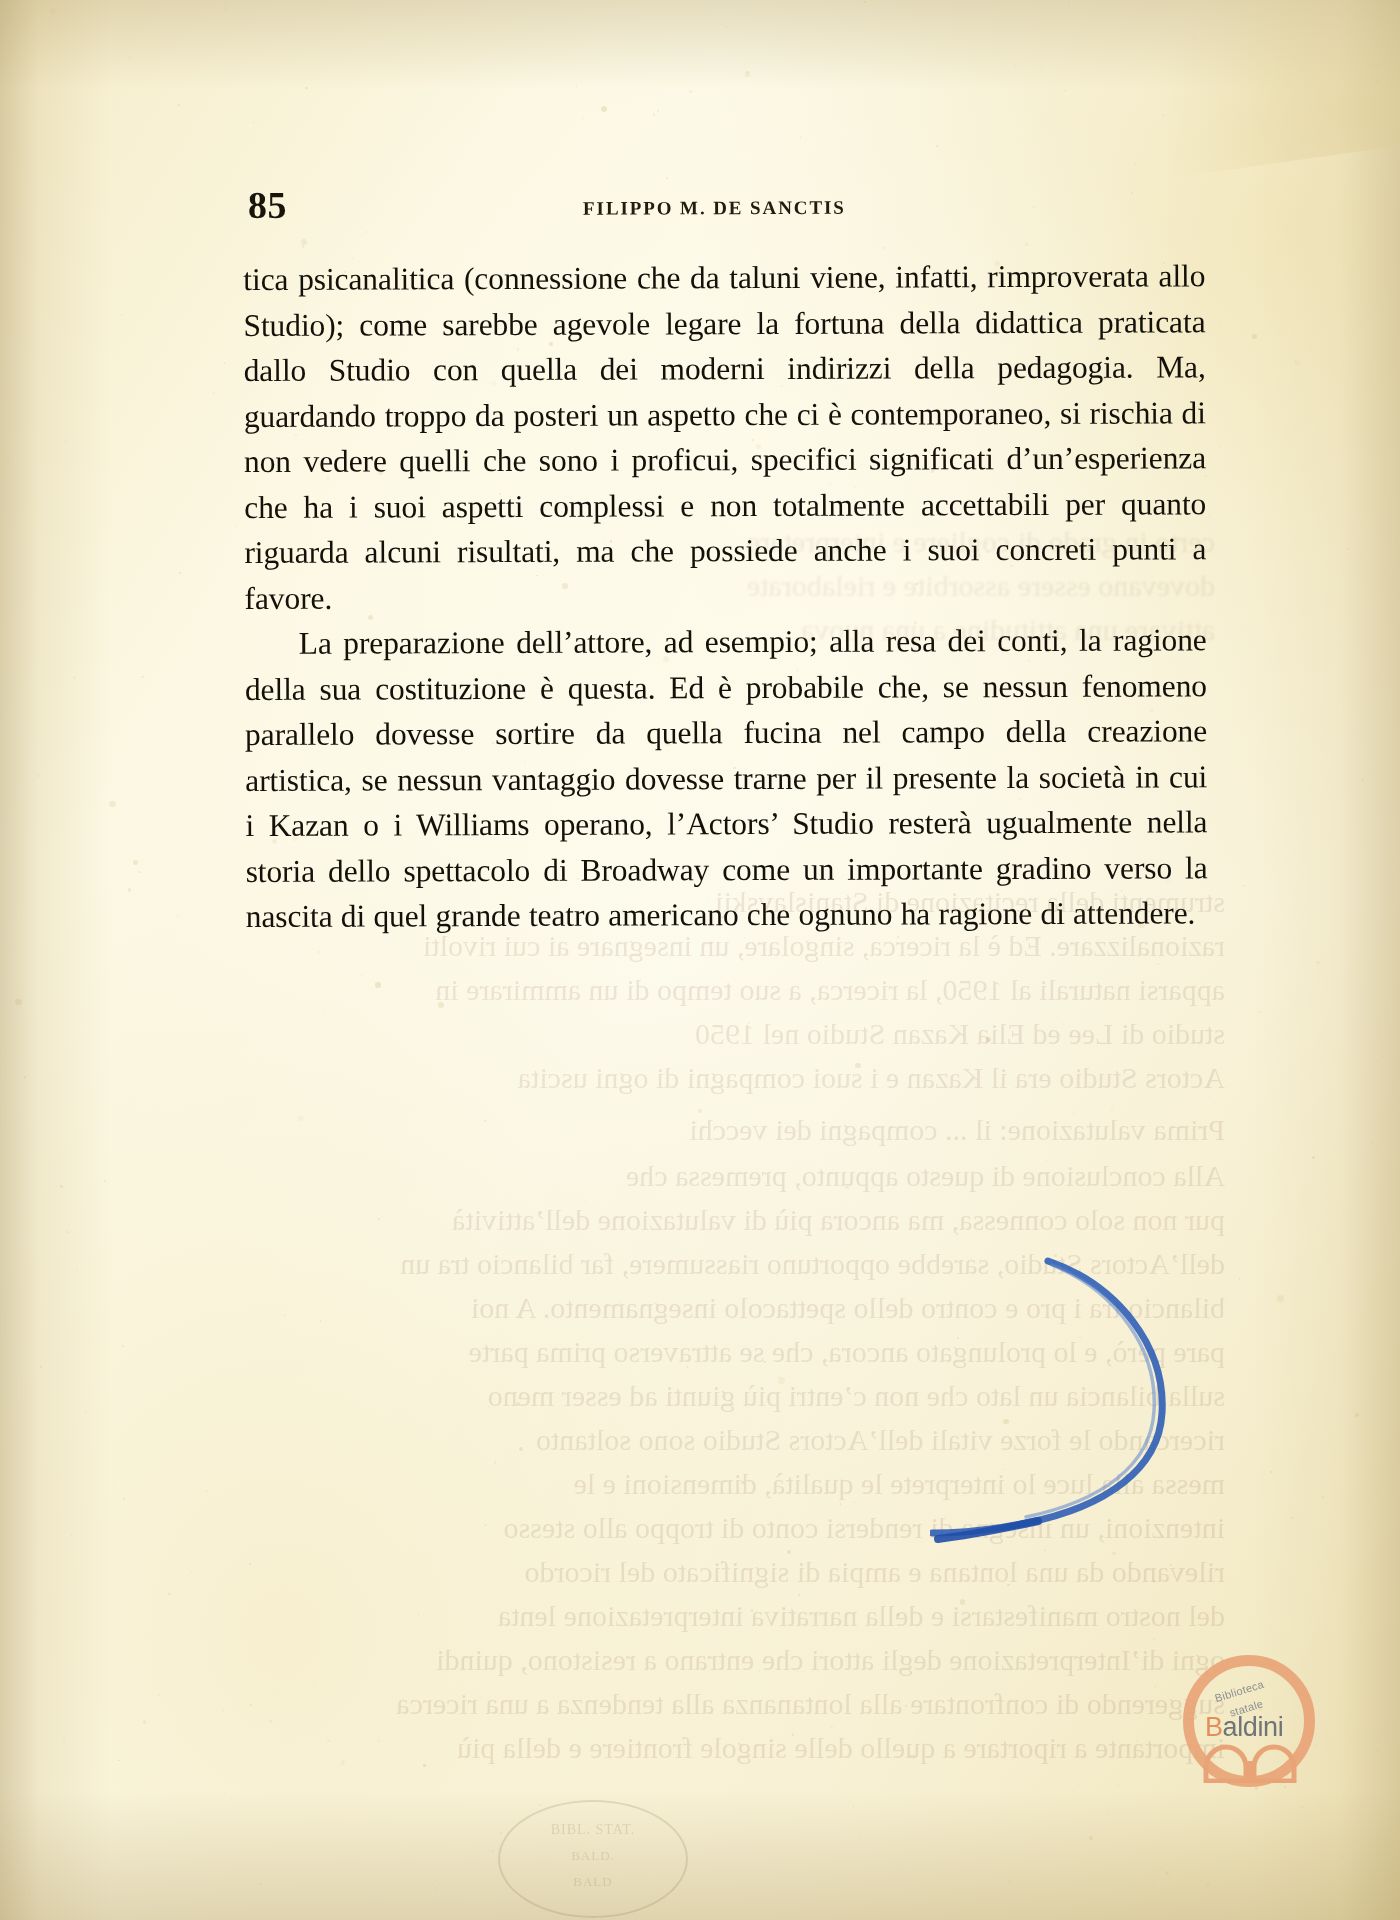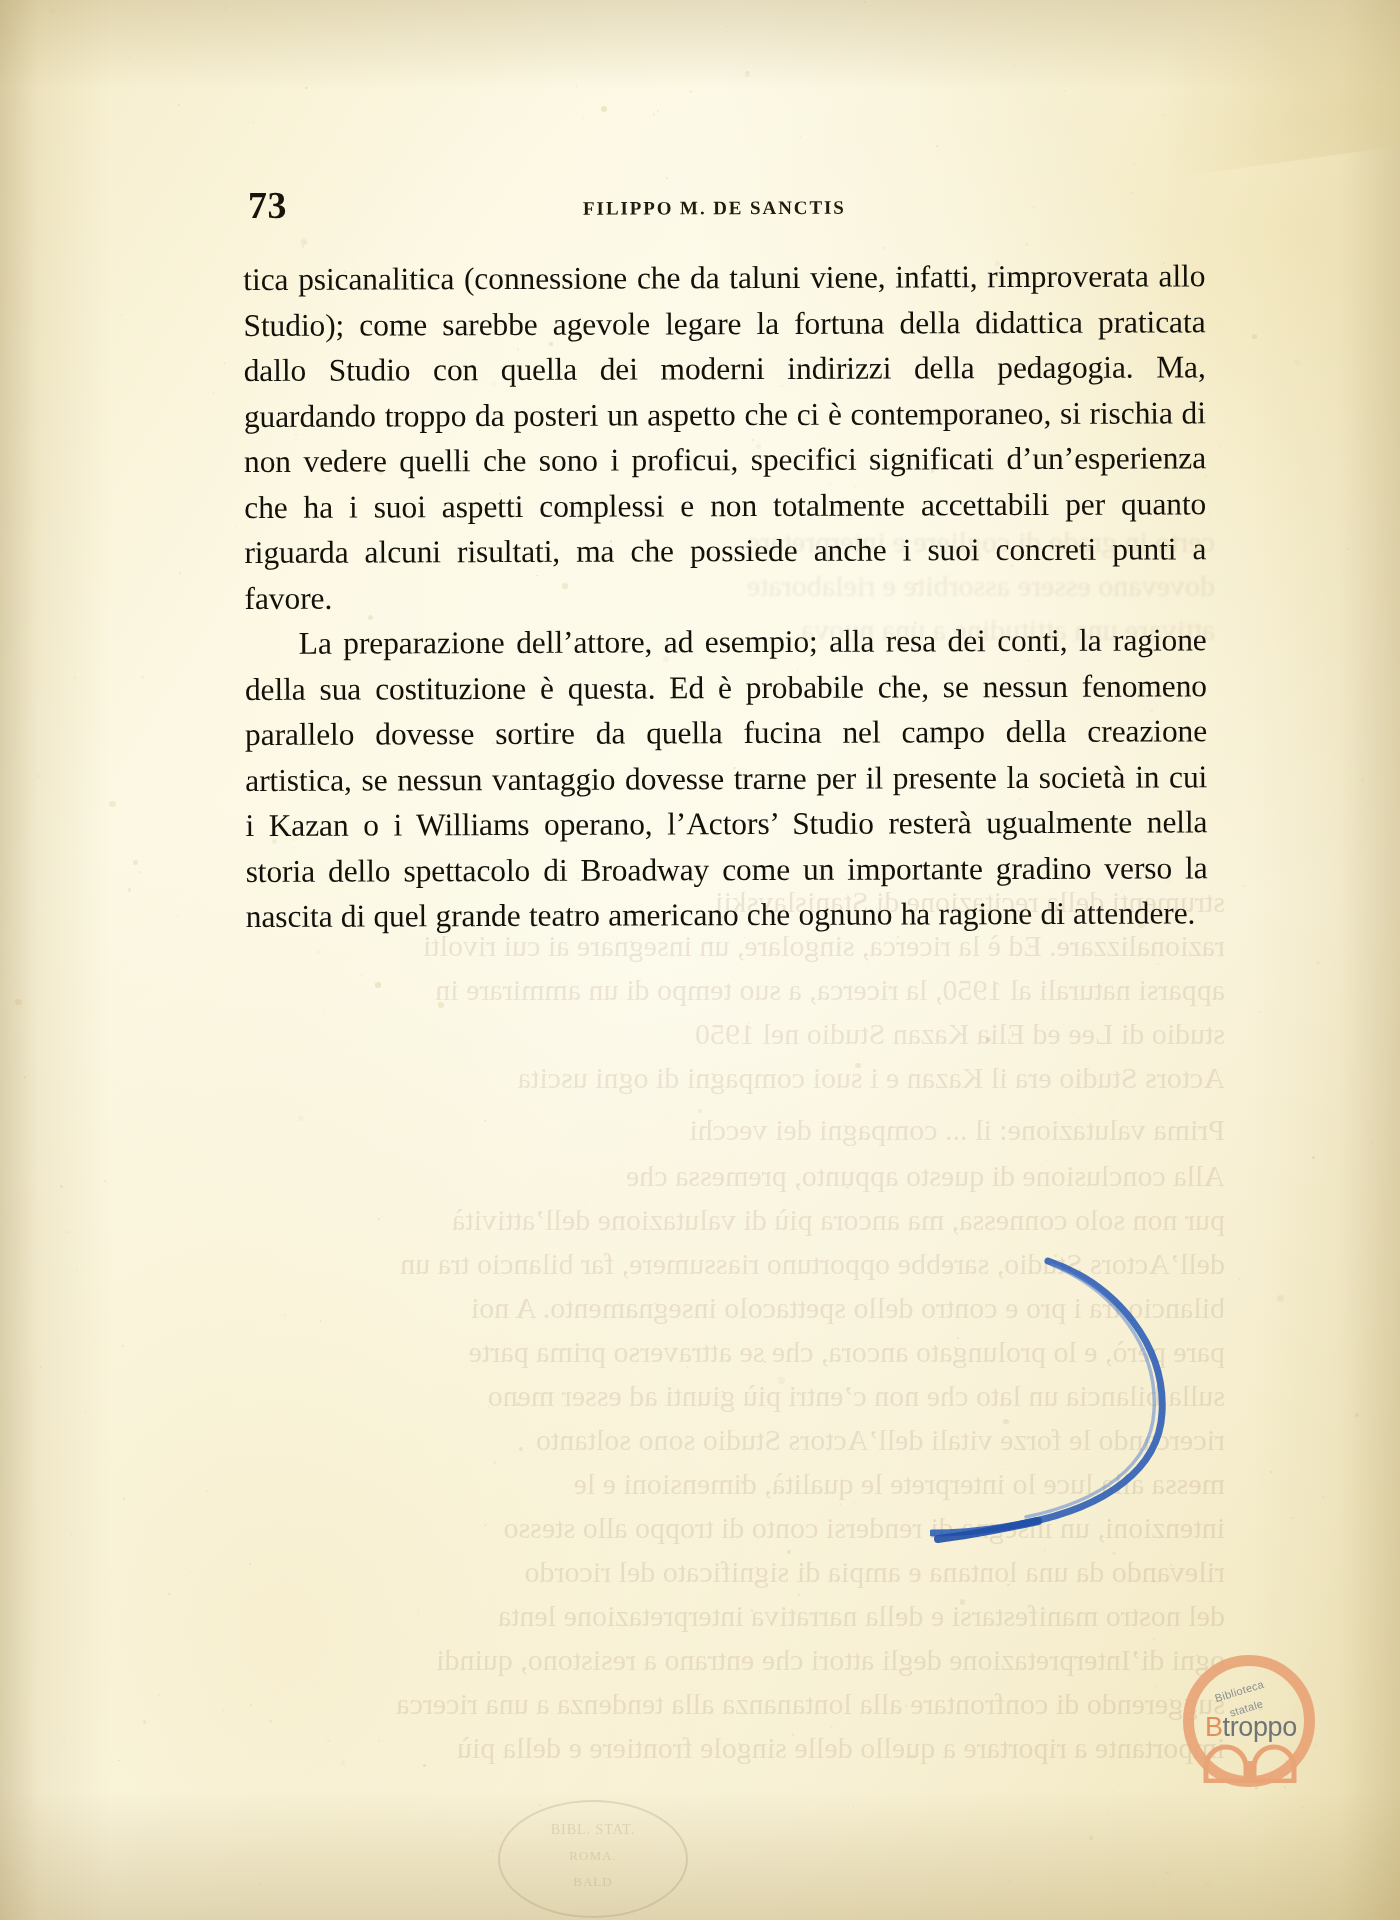--- a/index.html
+++ b/index.html
@@ -666,21 +666,21 @@
 
   <div class="ghost-top">
     <div class="ghost-line">certo in grado di cogliere e interpretare</div>
     <div class="ghost-line">dovevano essere assorbite e rielaborate</div>
     <div class="ghost-line">attivare una attitudine a una nuova</div>
   </div>
 
   <div class="text-column warp">
 
     <div class="head-row">
-      <div class="folio">73</div>
+      <div class="folio">85</div>
       <div class="running-head">FILIPPO M. DE SANCTIS</div>
     </div>
 
     <p class="para">tica psicanalitica (connessione che da taluni viene, infatti, rimproverata allo Studio); come sarebbe agevole legare la fortuna della didattica praticata dallo Studio con quella dei moderni indirizzi della pedagogia. Ma, guardando troppo da posteri un aspetto che ci è contemporaneo, si rischia di non vedere quelli che sono i proficui, specifici significati d’un’esperienza che ha i suoi aspetti complessi e non totalmente accettabili per quanto riguarda alcuni risultati, ma che possiede anche i suoi concreti punti a favore.</p>
     <p class="para">La preparazione dell’attore, ad esempio; alla resa dei conti, la ragione della sua costituzione è questa. Ed è probabile che, se nessun fenomeno parallelo dovesse sortire da quella fucina nel campo della creazione artistica, se nessun vantaggio dovesse trarne per il presente la società in cui i Kazan o i Williams operano, l’Actors’ Studio resterà ugualmente nella storia dello spettacolo di Broadway come un importante gradino verso la nascita di quel grande teatro americano che ognuno ha ragione di attendere.</p>
 
   </div>
 
   <div class="ghost-area">
     <div class="ghost-block">
@@ -715,31 +715,31 @@
       <path d="M122 20 C 186 46, 228 104, 224 166 C 221 220, 172 256, 96 272" fill="none" stroke="#5e87d0" stroke-width="3.5" stroke-linecap="round" opacity="0.55"></path>
       <path d="M108 276 C 76 283, 42 290, 8 294" fill="none" stroke="#1f4ea8" stroke-width="8" stroke-linecap="round" opacity="0.9"></path>
     </svg>
   </div>
 
   <div class="stamp">
     <div class="stamp-ring"></div>
     <div class="stamp-text">
       <div class="stamp-l1">Biblioteca</div>
       <div class="stamp-l2">statale</div>
-      <div class="stamp-brand"><b>B</b><span>troppo</span></div>
+      <div class="stamp-brand"><b>B</b><span>aldini</span></div>
     </div>
     <div class="stamp-book">
       <svg width="96" height="40" viewBox="0 0 96 40">
         <path d="M4 38 L4 24 A20 20 0 0 1 44 24 L44 38 Z" fill="none" stroke="#e8a477" stroke-width="5"></path>
         <path d="M52 38 L52 24 A20 20 0 0 1 92 24 L92 38 Z" fill="none" stroke="#e8a477" stroke-width="5"></path>
         <line x1="48" y1="18" x2="48" y2="40" stroke="#e8a477" stroke-width="5"></line>
       </svg>
     </div>
   </div>
 
   <div class="oval-stamp">
     <div class="ov-ring"></div>
     <div class="ov-t1">BIBL. STAT.</div>
-    <div class="ov-t2">ROMA.</div>
+    <div class="ov-t2">BALD.</div>
     <div class="ov-t3">BALD</div>
   </div>
 
 </div>
 
 </body></html>

